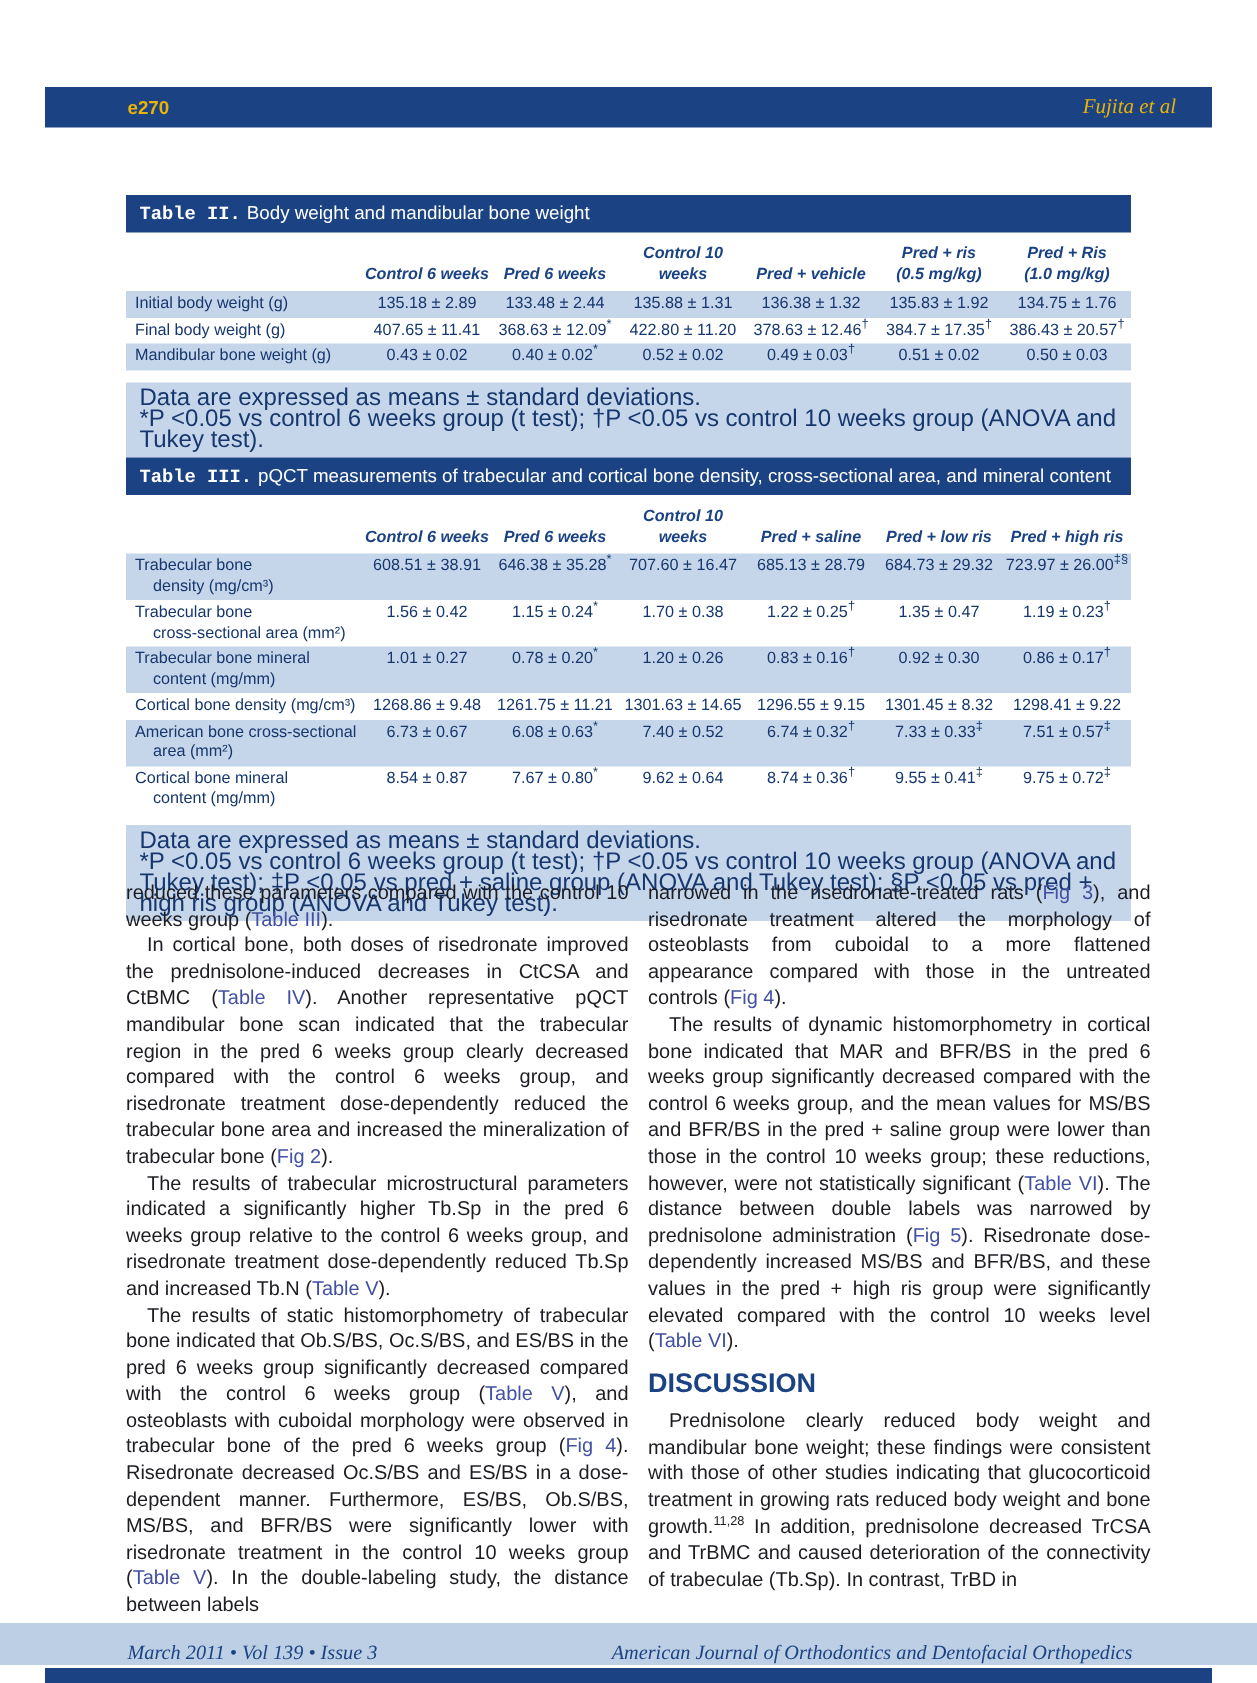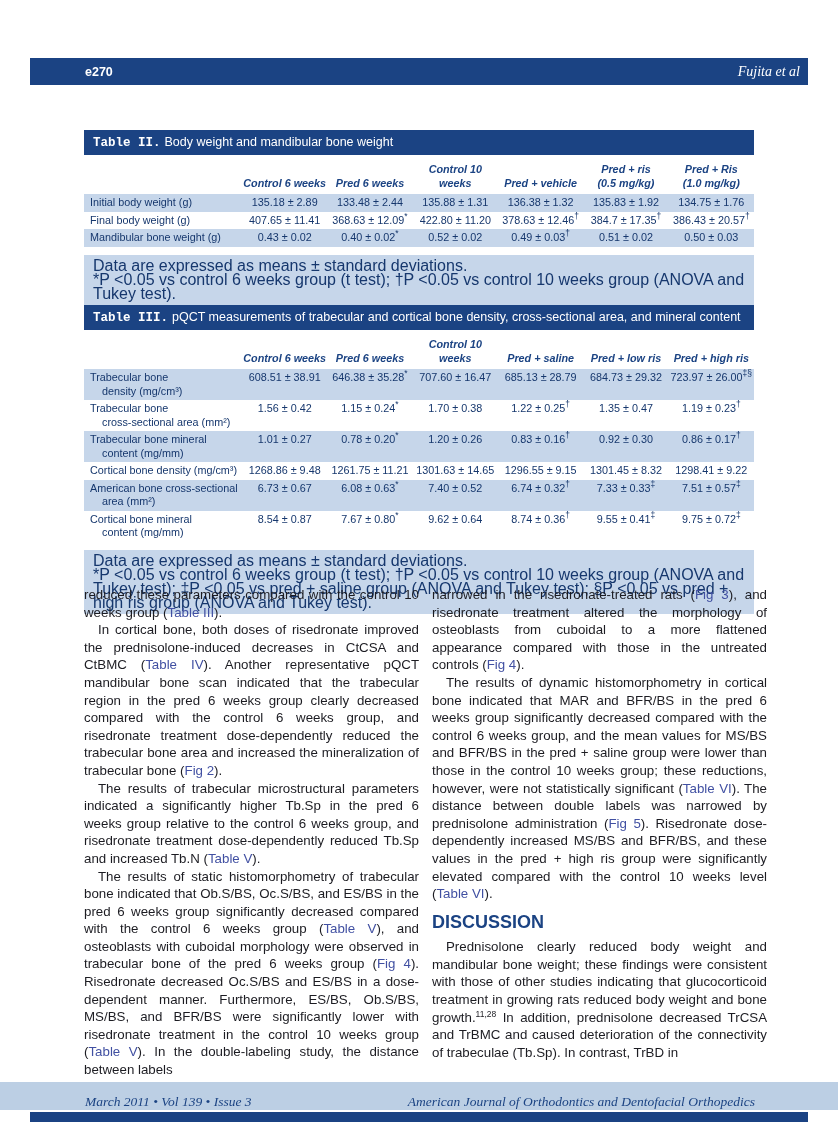--- a/index.html
+++ b/index.html
@@ -7,23 +7,23 @@
     --shade:#c6d6ea;
     --band:#bccfe4;
     --link:#4150a2;
     --tbltext:#16376d;
   }
   html,body{margin:0;padding:0;background:#fff;}
   .page{position:relative;width:838px;height:1122px;background:#fff;overflow:hidden;
         font-family:"Liberation Sans",sans-serif;}
   
   .topbar{position:absolute;left:30px;top:58px;width:778px;height:27px;background:var(--navy);
-          color:#ffffff;display:flex;justify-content:space-between;align-items:center;box-sizing:border-box;}
+          color:#eab308;display:flex;justify-content:space-between;align-items:center;box-sizing:border-box;}
   .pageno{font-weight:bold;font-size:12.5px;padding-left:55px;}
-  .runhead{font-style:italic;font-family:"Liberation Serif",serif;font-size:14px;padding-right:8px;}
+  .runhead{font-style:italic;font-family:"Liberation Serif",serif;font-size:14px;padding-right:24px;}
   
   .table-card{position:absolute;left:84px;width:670px;}
   #table2{top:130px;}
   #table3{top:305px;}
   .table-title-bar{background:var(--navy);color:#fff;font-size:12.5px;padding:5px 9px;line-height:14px;}
   .tt-label{font-weight:bold;font-family:Liberation Mono, monospace;}
   .tt-text{margin-left:4px;}
   .table-grid{width:100%;}
   .trow{display:flex;align-items:flex-start;font-size:10.8px;color:var(--tbltext);padding:2px 0;}
   .thead-row{align-items:flex-end;font-style:italic;font-weight:bold;color:var(--navy);

